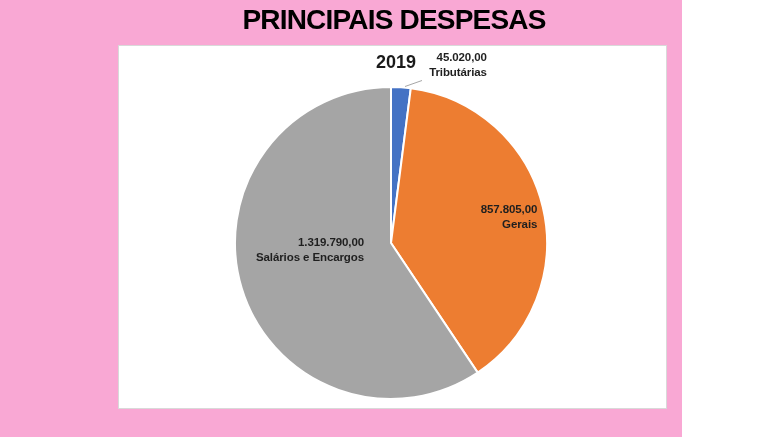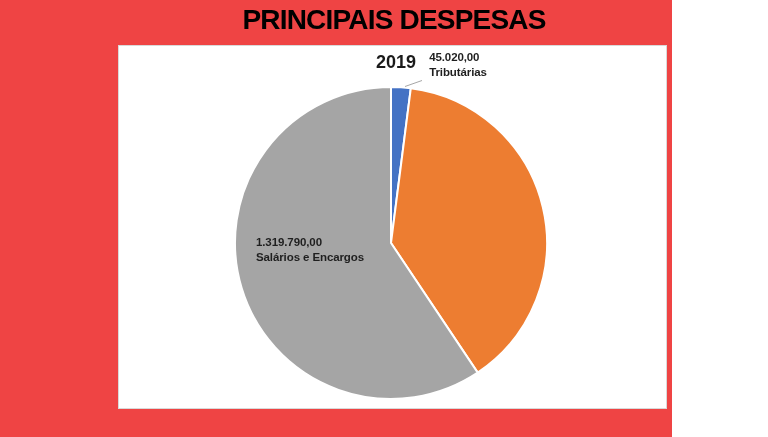--- a/index.html
+++ b/index.html
@@ -1,22 +1,23 @@
 <!DOCTYPE html>
 <html><head>
 <meta charset="utf-8">
 <style>
   html, body { margin: 0; padding: 0; background: #ffffff; }
   .page {
     position: relative;
     width: 672px;
     height: 437px;
-    background: #ef4444;
+    background: #f9a8d4;
     overflow: hidden;
     font-family: "Liberation Sans", sans-serif;
+    padding-left: 10px;
   }
   .chart-title {
     position: absolute;
     top: 4px;
     left: 394px;
     transform: translateX(-50%);
     font-size: 28px;
     font-weight: 700;
     letter-spacing: -0.8px;
     color: #000000;
@@ -45,21 +46,21 @@
     top: 52px;
     transform: translateX(-50%);
     font-size: 18px;
     font-weight: 700;
     color: #1a1a1a;
     white-space: nowrap;
   }
   .dlabel {
     position: absolute;
     transform: translateX(-50%);
-    text-align: left;
+    text-align: right;
     font-size: 11.5px;
     font-weight: 700;
     color: #1f1f1f;
     line-height: 15px;
     letter-spacing: -0.1px;
     white-space: nowrap;
   }
   .dlabel-tributarias { left: 458px; top: 50px; }
   .dlabel-gerais      { left: 509px; top: 202px; }
   .dlabel-salarios    { left: 310px; top: 235px; }
@@ -82,19 +83,23 @@
     <line x1="422" y1="80.5" x2="405" y2="86.5" stroke="#a6a6a6" stroke-width="1"></line>
   </svg>
 
   <div class="series-label">2019</div>
 
   <div class="dlabel dlabel-tributarias">
     <div>45.020,00</div>
     <div>Tributárias</div>
   </div>
 
+  <div class="dlabel dlabel-gerais">
+    <div>857.805,00</div>
+    <div>Gerais</div>
+  </div>
 
   <div class="dlabel dlabel-salarios">
     <div>1.319.790,00</div>
     <div>Salários e Encargos</div>
   </div>
 
 </div>
 
 </body></html>

